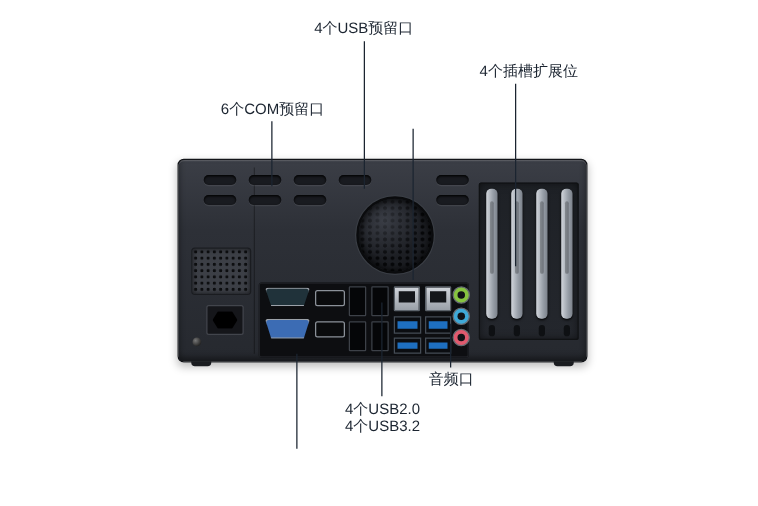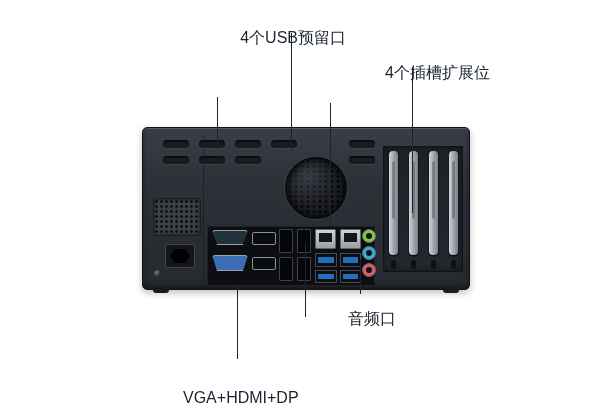--- a/index.html
+++ b/index.html
@@ -3,22 +3,22 @@
 <meta charset="utf-8">
 <style>
   html,body { margin:0; padding:0; background:#ffffff; }
   .canvas {
     position:relative; width:606px; height:405px; background:#ffffff;
     font-family:"Liberation Sans", sans-serif; overflow:hidden;
   }
 
   
   .label {
-    position:absolute; font-size:16px; line-height:14px; text-align:right;
-    color:var(--label-color,#1b2430); white-space:nowrap;margin-top:16px;
+    position:absolute; font-size:12px; line-height:14px; text-align:center;
+    color:var(--label-color,#1b2430); white-space:nowrap;
   }
   .leader { position:absolute; width:1px; background:var(--label-color,#1b2430); z-index:5; }
 
   
   .chassis {
     position:absolute; left:142px; top:127px; width:326px; height:161px;
     background:linear-gradient(180deg,#3b3e46 0%, #2d3037 35%, #26292f 100%);
     border:1px solid #121418; border-radius:5px;
     box-shadow: inset 0 1px 0 rgba(255,255,255,.16), inset 0 -3px 5px rgba(0,0,0,.45), 0 3px 7px rgba(0,0,0,.25);
   }
@@ -164,28 +164,30 @@
       <div class="slot-vent" style="left:68px"></div>
     </div>
 
     <div class="foot" style="left:10px"></div>
     <div class="foot" style="right:10px"></div>
   </div>
 
   <div class="label" style="left:236px;top:15px;width:110px">4个USB预留口</div>
   <div class="leader" style="left:291px;top:33px;height:118px"></div>
 
-  <div class="label" style="left:378px;top:50px;width:112px">4个插槽扩展位</div>
+  <div class="label" style="left:367px;top:50px;width:112px">4个插槽扩展位</div>
   <div class="leader" style="left:412px;top:67px;height:146px"></div>
 
+  <div class="label" style="left:163px;top:80px;width:110px">6个COM预留口</div>
   <div class="leader" style="left:217px;top:97px;height:52px"></div>
 
   <div class="leader" style="left:330px;top:103px;height:121px"></div>
 
   <div class="label" style="left:326px;top:296px;width:70px">音频口</div>
   <div class="leader" style="left:360px;top:259px;height:35px"></div>
 
+  <div class="label" style="left:251px;top:320px;width:110px">4个USB2.0</div>
+  <div class="label" style="left:251px;top:334px;width:110px">4个USB3.2</div>
   <div class="leader" style="left:305px;top:242px;height:75px"></div>
 
-  <div class="label" style="left:183px;top:375px;width:110px">VGA+HDMI+DP</div>
   <div class="leader" style="left:237px;top:283px;height:76px"></div>
 
 </div>
 
 </body></html>

